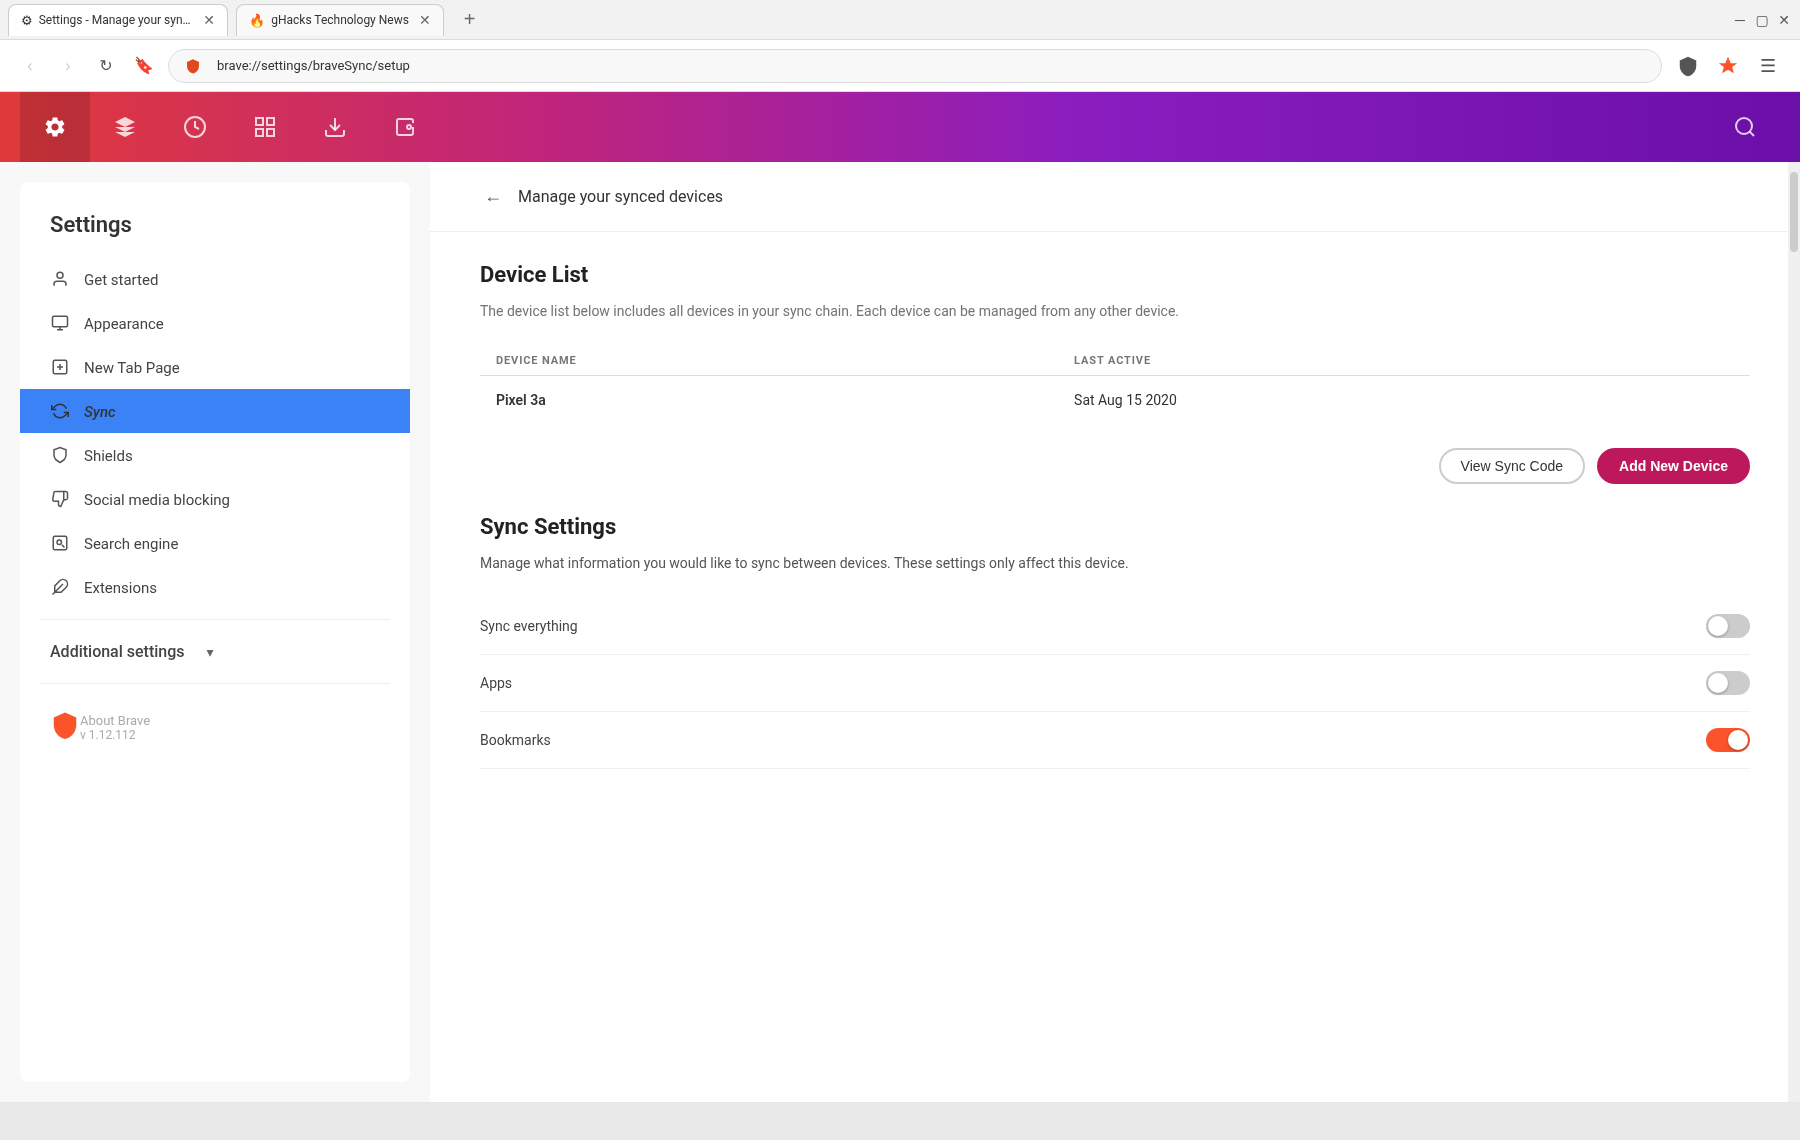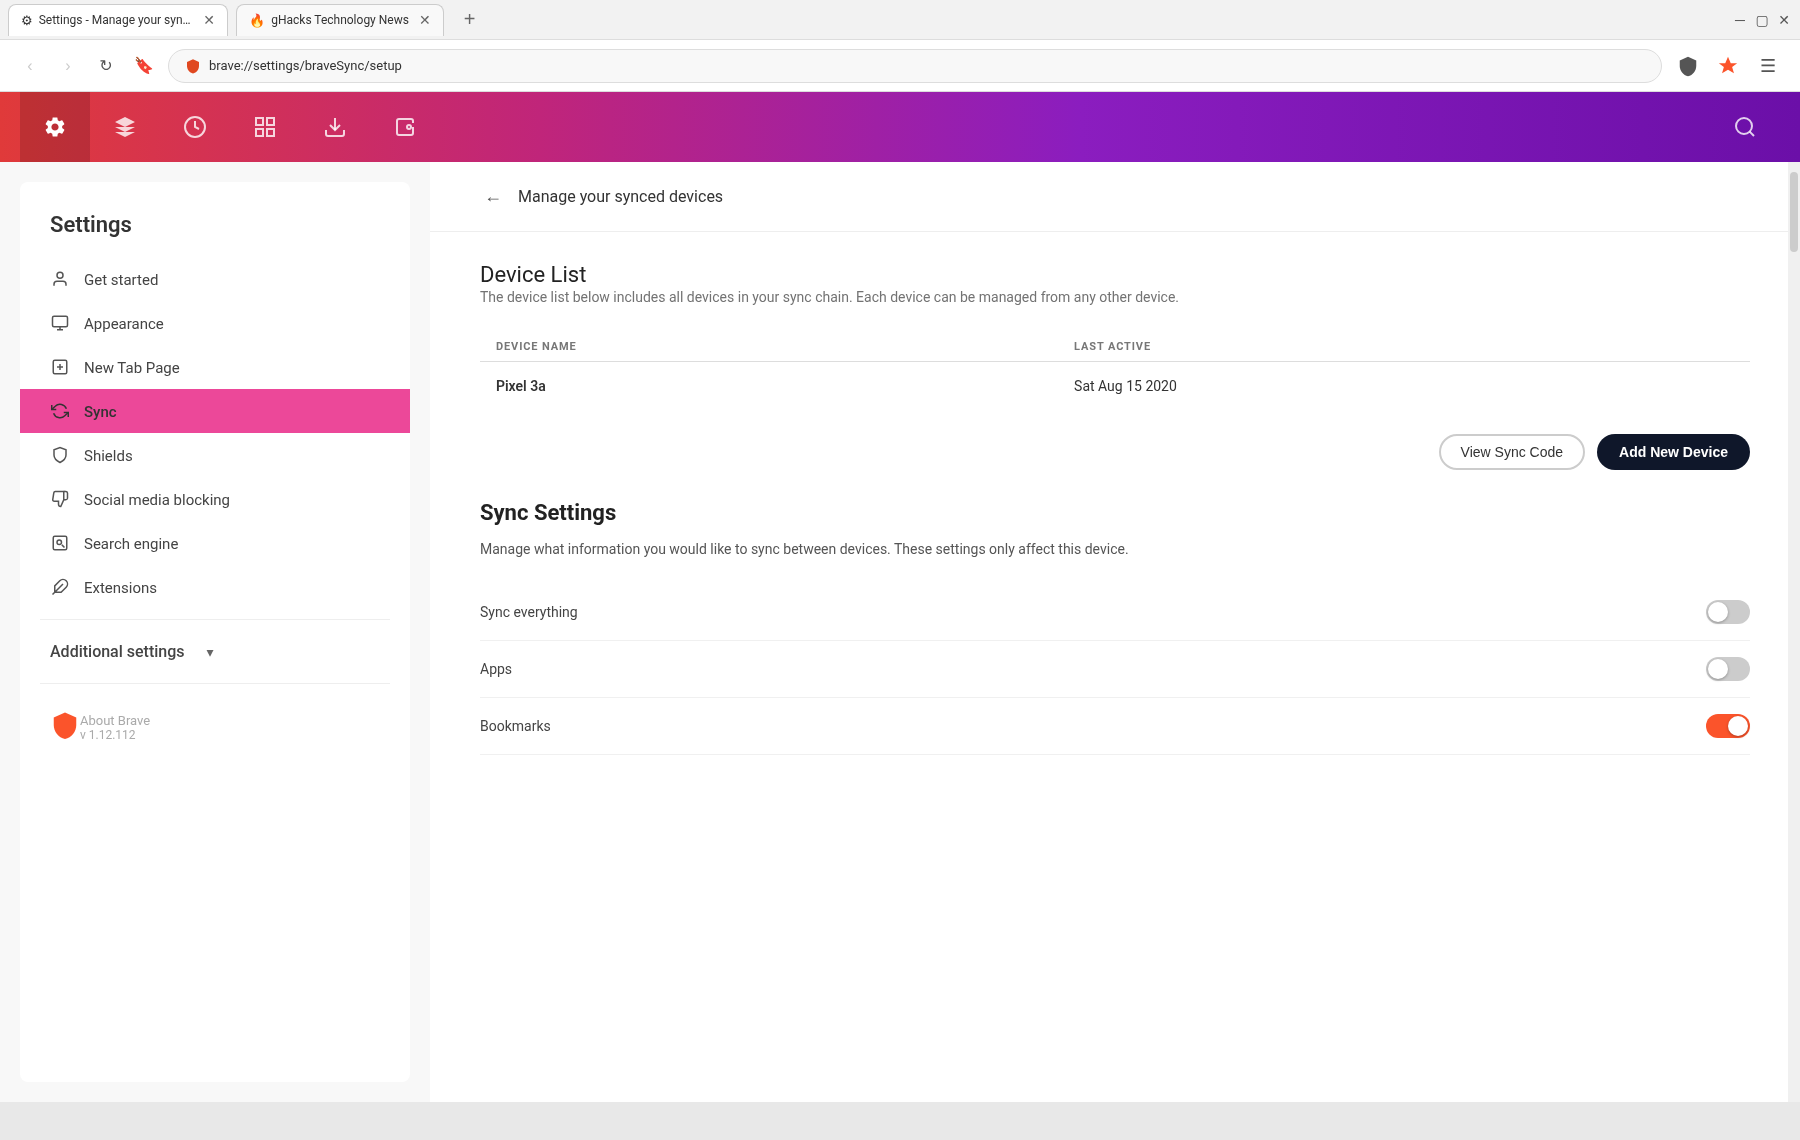--- a/index.html
+++ b/index.html
@@ -23,21 +23,21 @@
 
     .address-bar {
       display: flex; align-items: center; background: #fff;
       height: 52px; padding: 0 16px; gap: 10px; border-bottom: 1px solid #ddd;
     }
     .nav-btn { background: none; border: none; cursor: pointer; color: #555; font-size: 16px; width: 28px; height: 28px; display: flex; align-items: center; justify-content: center; border-radius: 50%; }
     .nav-btn.disabled { color: #ccc; cursor: default; }
     .address-input {
       flex: 1; height: 34px; border: 1px solid #ddd; border-radius: 17px;
       padding: 0 16px; font-size: 14px; color: #333; background: #f8f8f8;
-      display: flex; align-items: center; gap: 8px;
+      display: flex; align-items: center; gap: 16px;
     }
     .address-text { font-size: 13px; color: #333; }
     .toolbar-right { display: flex; align-items: center; gap: 8px; margin-left: auto; }
     .toolbar-icon { width: 32px; height: 32px; display: flex; align-items: center; justify-content: center; cursor: pointer; border-radius: 50%; font-size: 18px; color: #555; }
     .brave-icon-orange { color: #fb542b; }
 
     
     .brave-toolbar {
       display: flex; align-items: center;
       background: linear-gradient(90deg, #e03a3a 0%, #c0257a 30%, #8b1dbf 60%, #6b0fa8 100%);
@@ -64,21 +64,21 @@
       background: white; margin: 0 20px; border-radius: 8px; padding: 20px 0;
       flex: 1;
     }
     .settings-title {
       font-size: 22px; font-weight: 600; color: #333; padding: 10px 30px 20px;
     }
     .sidebar-item {
       display: flex; align-items: flex-end; gap: 14px;
       padding: 12px 30px; cursor: pointer; color: #444; font-size: 15px;
     }
-    .sidebar-item.active { background: #ec4899; color: #333; font-weight: 500; }
+    .sidebar-item.active { background: #3b82f6; color: #333; font-weight: 500; font-style: italic; }
     .sidebar-icon { width: 20px; height: 20px; display: flex; align-items: center; justify-content: center; color: #555; font-size: 16px; }
     .additional-settings {
       display: flex; align-items: center; gap: 18px;
       padding: 12px 30px; cursor: pointer; color: #444; font-size: 16px; font-weight: 500; margin-top: 10px;
     }
     .chevron { font-size: 14px; color: #666; margin-left: 4px; }
     .sidebar-divider { height: 1px; background: #eee; margin: 10px 20px; }
     .about-brave {
       display: flex; align-items: center; padding: 16px 30px; margin-top: auto;
     }
@@ -98,21 +98,21 @@
     .page-header {
       display: flex; align-items: center; gap: 12px;
       padding: 20px 50px; border-bottom: 1px solid #eee;
       background: white;
     }
     .back-btn { cursor: pointer; color: #555; font-size: 18px; background: none; border: none; padding: 4px; border-radius: 50%; }
     .page-title { font-size: 16px; color: #333; }
 
     .page-content { padding: 30px 50px; }
 
-    .section-title { font-size: 22px; font-weight: 400; color: #222; }
+    .section-title { font-size: 22px; font-weight: 700; color: #222; margin-bottom: 14px; }
     .section-desc { font-size: 14px; color: #737373; line-height: 1.5; margin-bottom: 24px; }
 
     
     .device-table { width: 100%; border-collapse: collapse; margin-bottom: 24px; }
     .device-table th {
       text-align: left; font-size: 11px; font-weight: 700; color: #777;
       letter-spacing: 0.08em; padding: 8px 16px; border-bottom: 1px solid #ddd;
       text-transform: uppercase;
     }
     .device-table td {
@@ -122,21 +122,21 @@
     .device-name { font-weight: 600; }
 
     
     .btn-row { display: flex; gap: 12px; justify-content: flex-end; margin-bottom: 30px; }
     .btn-outline {
       padding: 4px 20px; border: 2px solid #ccc; border-radius: 30px;
       background: white; color: #333; font-size: 14px; cursor: pointer; font-weight: 500;
     }
     .btn-orange {
       padding: 10px 22px; border: none; border-radius: 30px;
-      background: #0f172a; color: white; font-size: 14px; cursor: pointer; font-weight: 600;
+      background: #be185d; color: white; font-size: 14px; cursor: pointer; font-weight: 600;
     }
 
     
     .sync-section-title { font-size: 22px; font-weight: 700; color: #222; margin-bottom: 14px; }
     .sync-desc { font-size: 14px; color: #555; line-height: 1.5; margin-bottom: 24px; }
 
     .toggle-row {
       display: flex; align-items: center; justify-content: space-between;
       padding: 16px 0; border-bottom: 1px solid #f0f0f0;
     }

